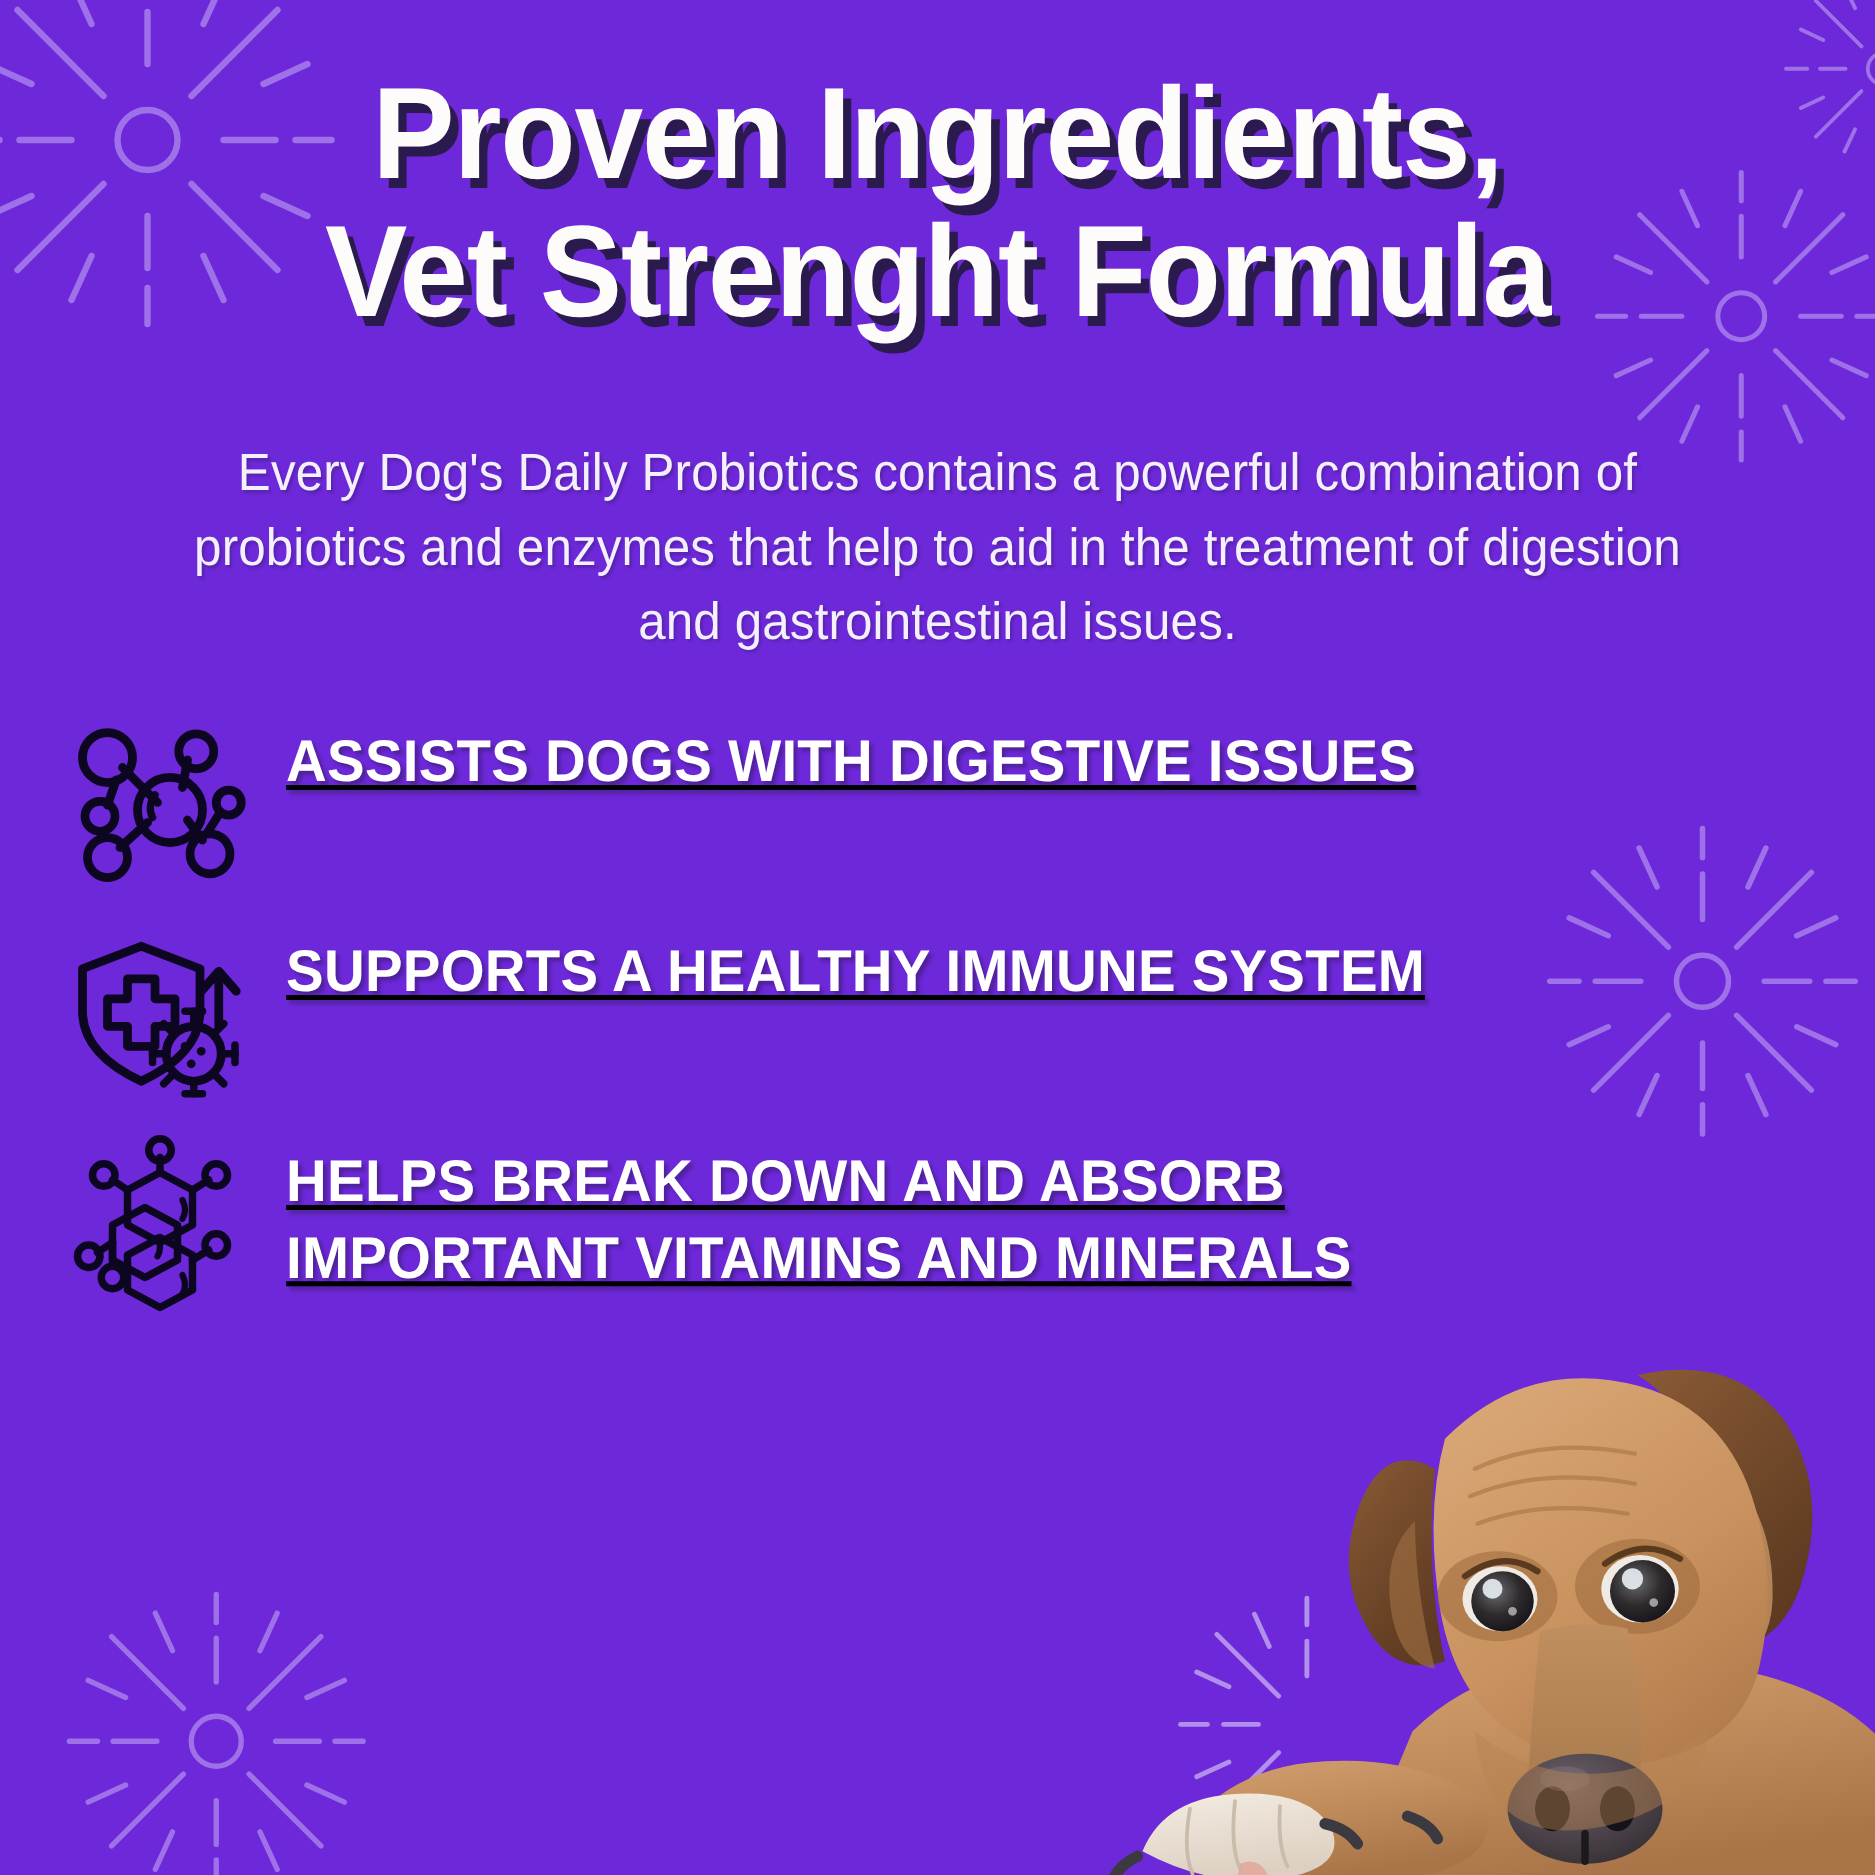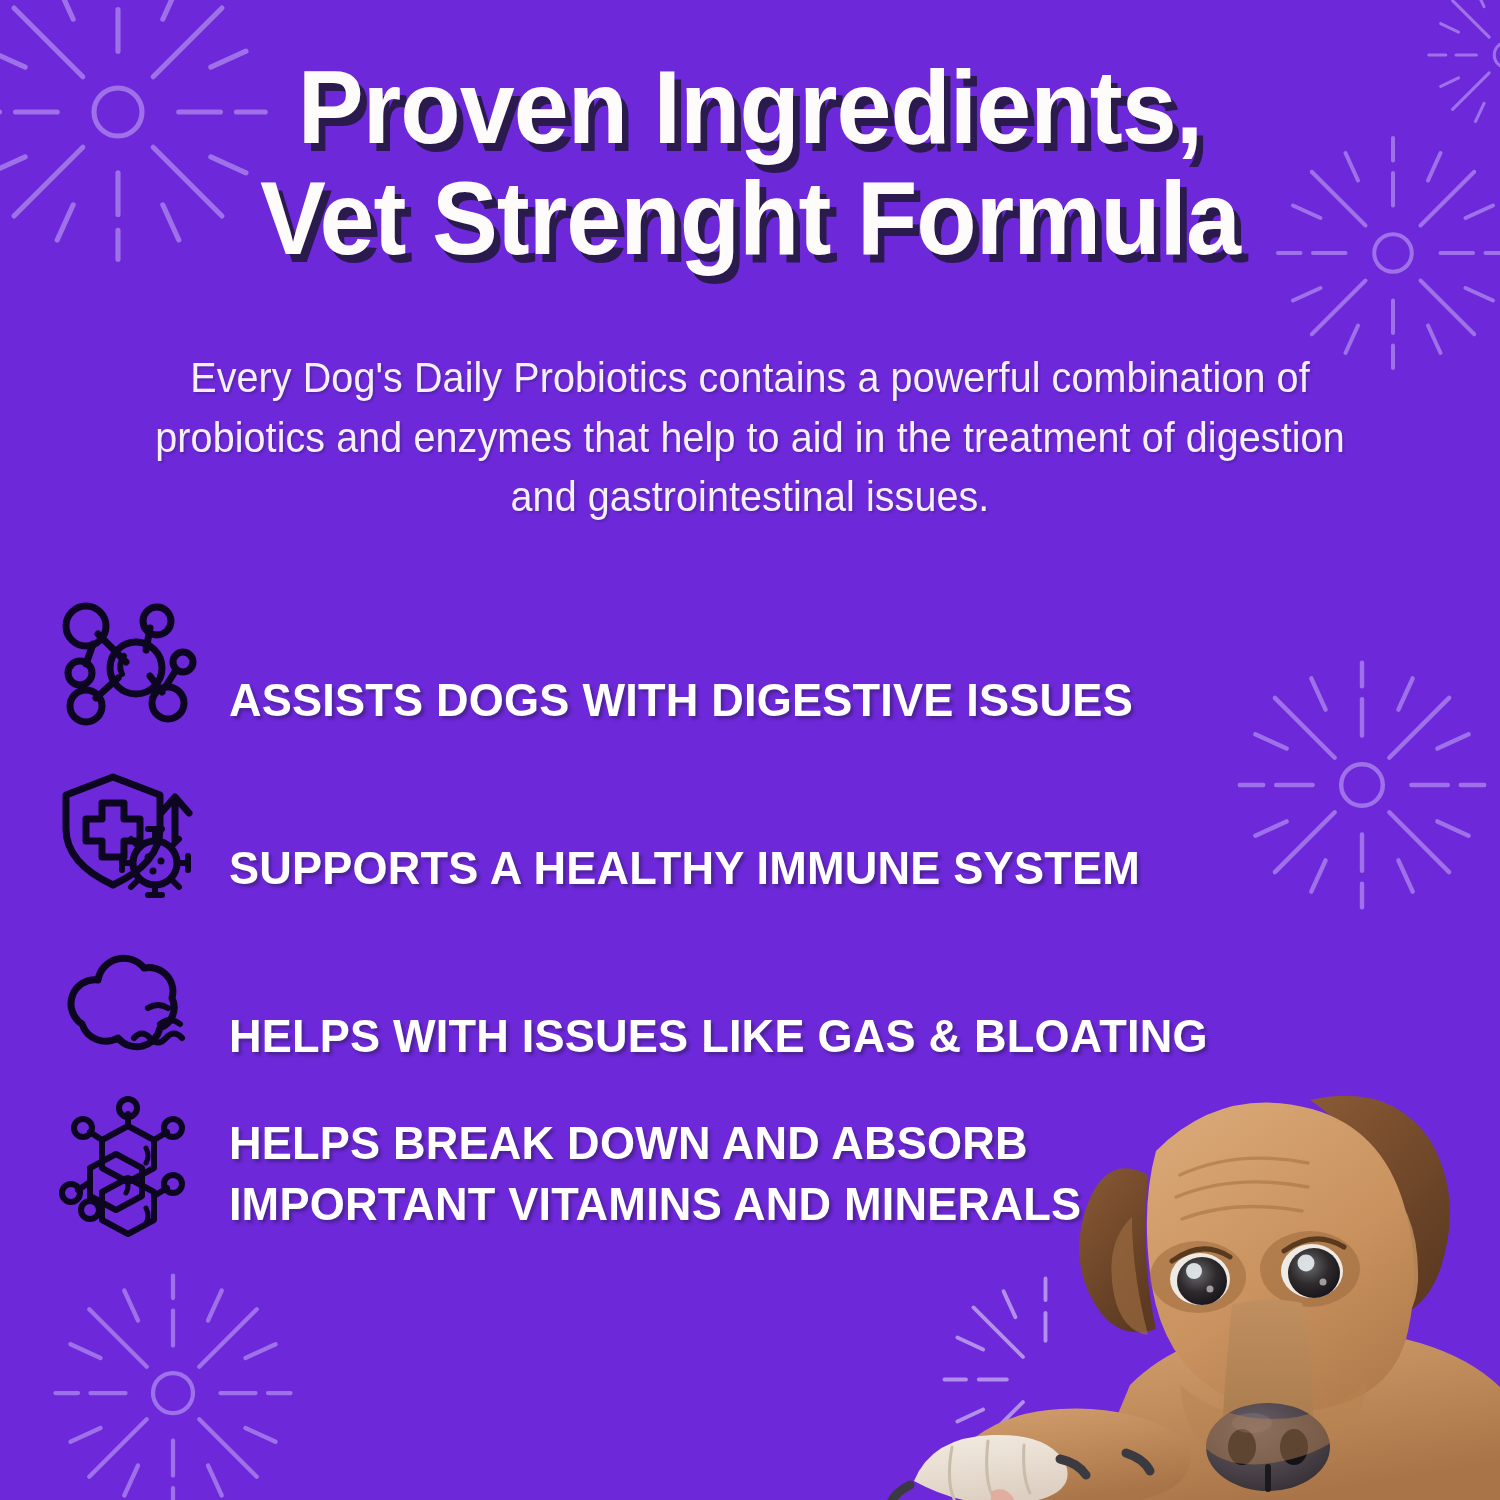--- a/index.html
+++ b/index.html
@@ -59,22 +59,23 @@
     transform:scaleX(.94);
     text-shadow:2px 2px 2px rgba(42,26,77,.30);
   }
 
   
   #features { position:absolute; left:52px; top:578px; width:1250px; }
 
   .feature {
     position:relative;
     display:flex;
-    align-items:flex-end;
+    align-items:flex-start;
     min-height:152px;
+    text-decoration:underline;
   }
   .feature + .feature { margin-top:16px; }
 
   .feat-icon {
     flex:0 0 150px;
     width:150px; height:132px;
     display:flex; align-items:center; justify-content:center;
   }
   .feat-icon svg { display:block; overflow:visible; }
 
@@ -321,39 +322,20 @@
               <line x1="113" y1="78" x2="121" y2="70"></line>
               <line x1="81" y1="110" x2="73" y2="118"></line>
               <line x1="113" y1="110" x2="121" y2="118"></line>
             </g>
           </g>
         </svg>
       </span>
       <span class="feat-label">SUPPORTS A HEALTHY IMMUNE SYSTEM</span>
     </div>
 
-    <div class="feature">
-      <span class="feat-icon">
-        <svg width="142" height="108" viewBox="0 0 142 108">
-          <g fill="none" stroke="#0D0620" stroke-width="7" stroke-linecap="round" stroke-linejoin="round">
-            <path d="M42 34
-                     A26 26 0 0 1 88 22
-                     A24 24 0 0 1 116 52
-                     A22 22 0 0 1 104 82
-                     A24 24 0 0 1 62 92
-                     A25 25 0 0 1 26 78
-                     A24 24 0 0 1 42 34 Z"></path>
-            <path d="M92 62 q10 -6 20 0" stroke-width="6"></path>
-            <path d="M104 78 q10 -8 20 0" stroke-width="6"></path>
-            <path d="M78 92 q8 -9 16 0 q8 9 16 0 q8 -9 16 0" stroke-width="6"></path>
-          </g>
-        </svg>
-      </span>
-      <span class="feat-label">HELPS WITH ISSUES LIKE GAS &amp; BLOATING</span>
-    </div>
 
     <div class="feature">
       <span class="feat-icon">
         <svg width="146" height="136" viewBox="0 0 146 136">
           <g fill="none" stroke="#0D0620" stroke-width="6" stroke-linecap="round" stroke-linejoin="round">
 
             <path d="M74 26 L100 40 L100 68 L74 82 L48 68 L48 40 Z"></path>
             <path d="M92 48 q4 8 0 15" stroke-width="5"></path>
 
             <path d="M48 54 L74 68 L74 96 L48 110 L22 96 L22 68 Z" transform="translate(14,0)"></path>

